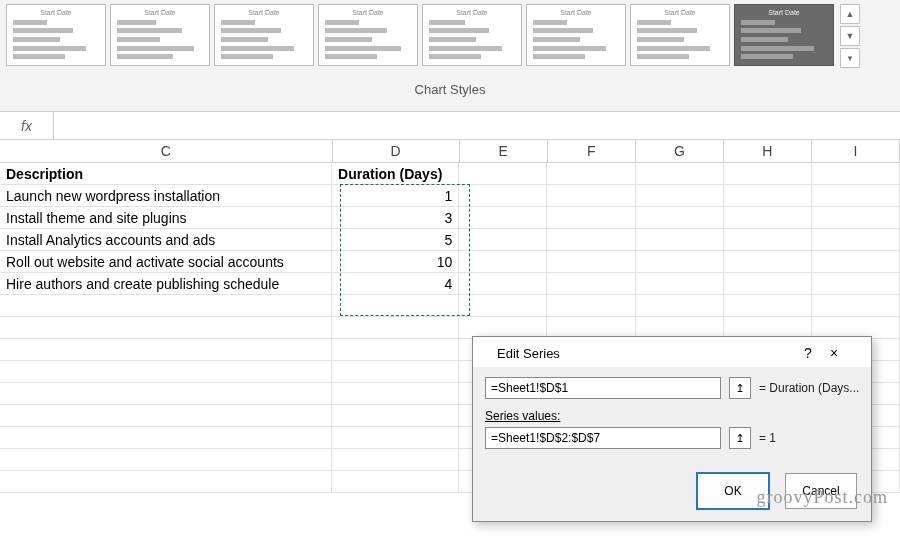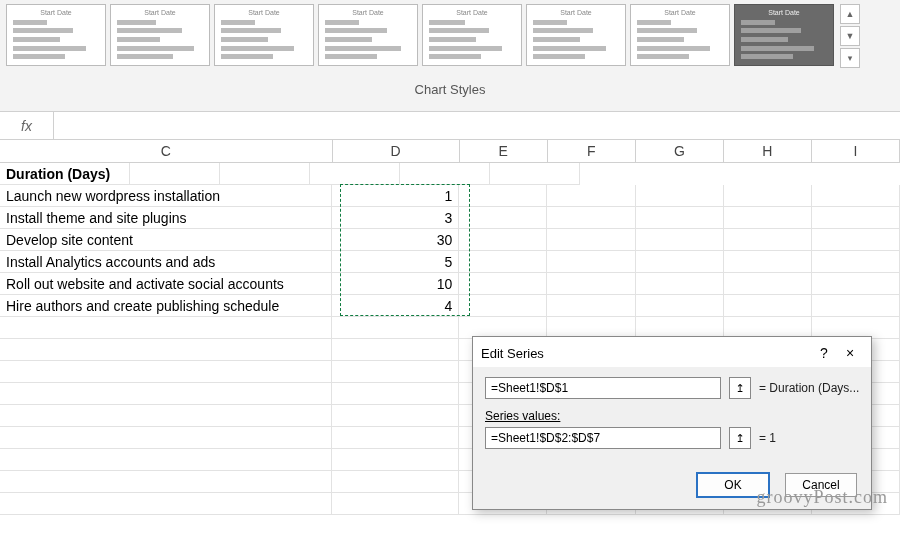--- a/index.html
+++ b/index.html
@@ -34,32 +34,32 @@
   .row { display: flex; height: 22px; }
   .cell { border-right: 1px solid #e2e2e2; border-bottom: 1px solid #e2e2e2; font-size: 14px; padding: 0 6px; line-height: 22px; overflow: hidden; white-space: nowrap; }
   .cell.hdr { font-weight: bold; }
   .cell.num { text-align: right; }
 
   
   .ants { position: absolute; border: 1.5px dashed #107c41; pointer-events: none; }
 
   
   .dialog { position: absolute; background: #f0f0f0; border: 1px solid #888; box-shadow: 3px 3px 10px rgba(0,0,0,.25); width: 400px; font-size: 12px; }
-  .dlg-title { display: flex; align-items: center; padding: 8px 8px 6px; background: #fff; }
+  .dlg-title { display: flex; align-items: center; padding: 8px 24px 6px; background: #fff; }
   .dlg-title .t { flex: 1; font-size: 13px; }
   .dlg-title .qm, .dlg-title .x { width: 26px; text-align: center; font-size: 14px; cursor: pointer; }
   .dlg-body { padding: 10px 12px 6px; }
   .fld-label { text-decoration: underline; margin-bottom: 4px; display: inline-block; }
   .fld-label::first-letter { text-decoration: underline; }
   .input-row { display: flex; align-items: center; gap: 8px; margin-bottom: 10px; }
   .input-row input { flex: 1; border: 1px solid #888; padding: 3px 5px; font-size: 12px; background: #fff; }
   .ref-btn { width: 22px; height: 22px; border: 1px solid #888; background: #fff; display:flex; align-items:center; justify-content:center; cursor:pointer; font-size: 11px; }
   .preview { font-size: 12px; color: #222; white-space: nowrap; width: 100px; overflow:hidden; }
   .dlg-buttons { display: flex; justify-content: flex-end; gap: 16px; padding: 8px 14px 12px; }
-  .btn { min-width: 72px; height: 24px; border: 1px solid #999; background: #fdfdfd; font-size: 12px; cursor: pointer; }
+  .btn { min-width: 72px; height: 36px; border: 1px solid #999; background: #fdfdfd; font-size: 12px; cursor: pointer; }
   .btn.primary { border: 1px solid #2a72c4; outline: 1px solid #2a72c4; }
 
   .watermark { position:absolute; right:12px; bottom:32px; font-family: Georgia, serif; font-size:18px; color:#999; letter-spacing:1px; pointer-events:none; }
 </style>
 </head>
 <body>
 
 <div class="ribbon">
   <div class="style-row">
 
@@ -162,49 +162,41 @@
     <div class="ch col-C">C</div>
     <div class="ch col-D">D</div>
     <div class="ch col-gen">E</div>
     <div class="ch col-gen">F</div>
     <div class="ch col-gen">G</div>
     <div class="ch col-gen">H</div>
     <div class="ch col-gen">I</div>
   </div>
 
   <div class="row">
+    <div class="cell hdr col-C">Description</div>
     <div class="cell hdr col-D">Duration (Days)</div>
     <div class="cell col-gen"></div>
     <div class="cell col-gen"></div>
     <div class="cell col-gen"></div>
     <div class="cell col-gen"></div>
     <div class="cell col-gen"></div>
   </div>
 
   <div class="row">
     <div class="cell col-C">Launch new wordpress installation</div>
     <div class="cell num col-D">1</div>
     <div class="cell col-gen"></div>
       <div class="cell col-gen"></div>
       <div class="cell col-gen"></div>
       <div class="cell col-gen"></div>
       <div class="cell col-gen"></div>
   </div>
   <div class="row">
     <div class="cell col-C">Install theme and site plugins</div>
     <div class="cell num col-D">3</div>
-    <div class="cell col-gen"></div>
-      <div class="cell col-gen"></div>
-      <div class="cell col-gen"></div>
-      <div class="cell col-gen"></div>
-      <div class="cell col-gen"></div>
-  </div>
-  <div class="row">
-    <div class="cell col-C">Develop site content</div>
-    <div class="cell num col-D">30</div>
     <div class="cell col-gen"></div>
       <div class="cell col-gen"></div>
       <div class="cell col-gen"></div>
       <div class="cell col-gen"></div>
       <div class="cell col-gen"></div>
   </div>
   <div class="row">
     <div class="cell col-C">Install Analytics accounts and ads</div>
     <div class="cell num col-D">5</div>
     <div class="cell col-gen"></div>

